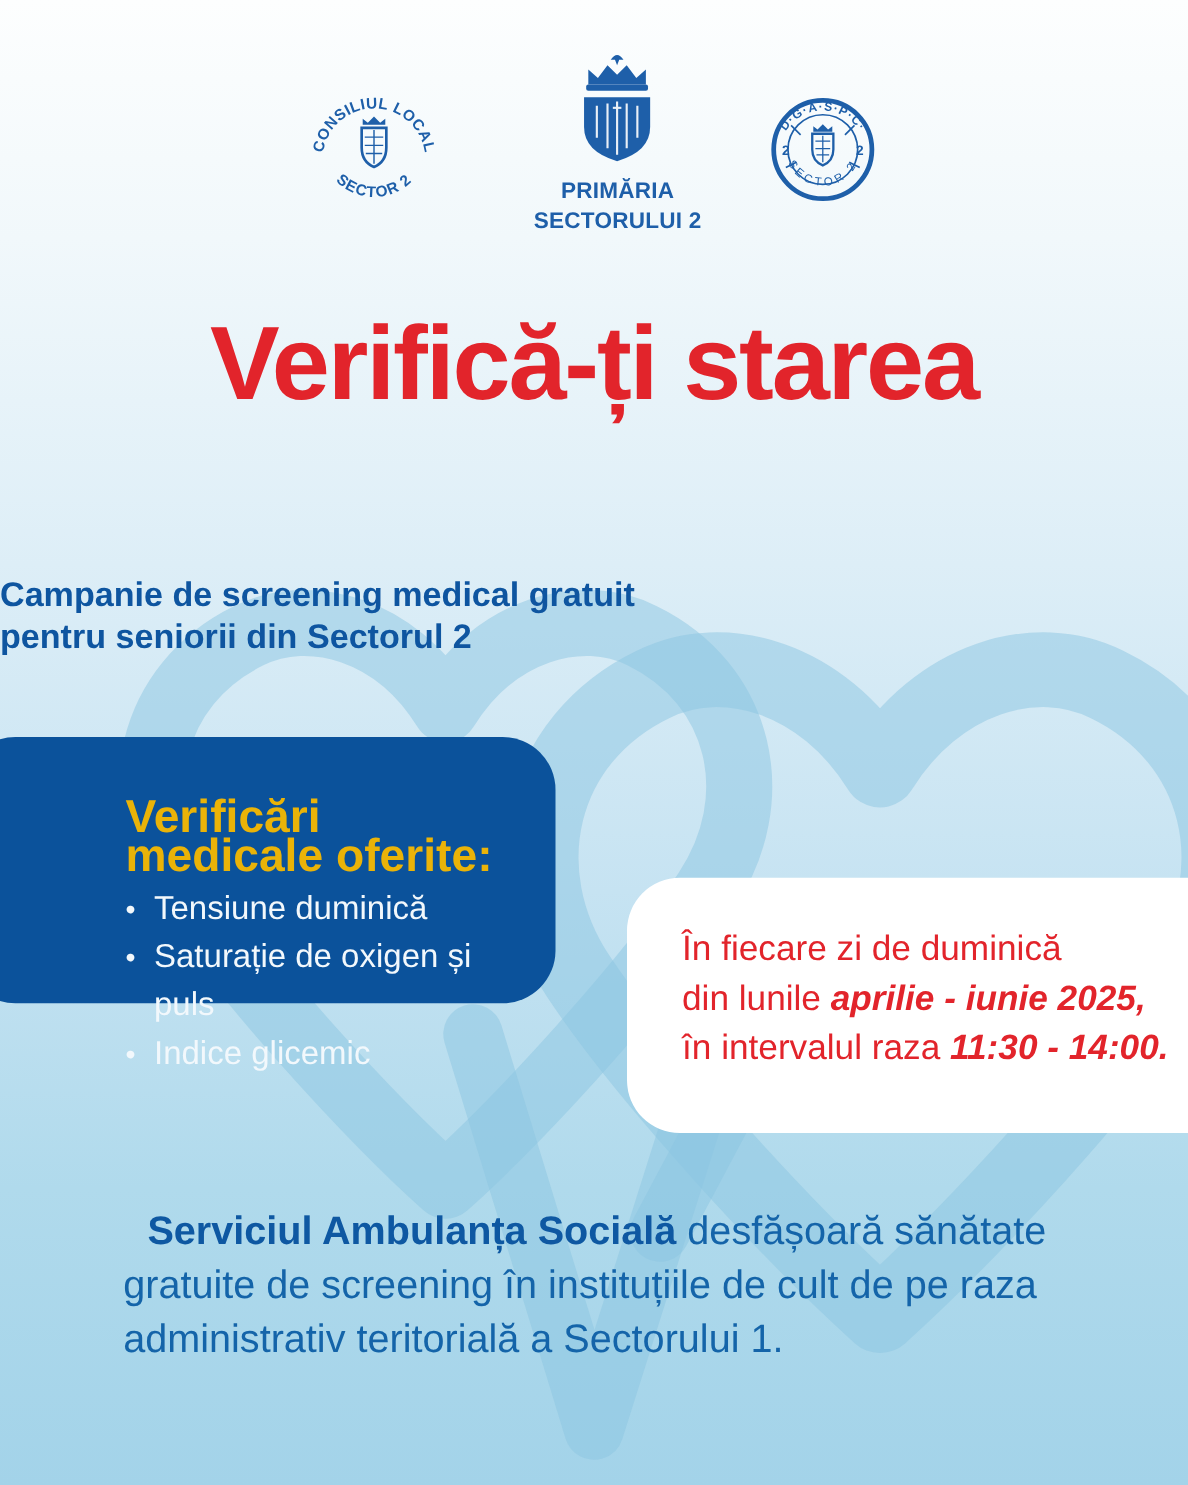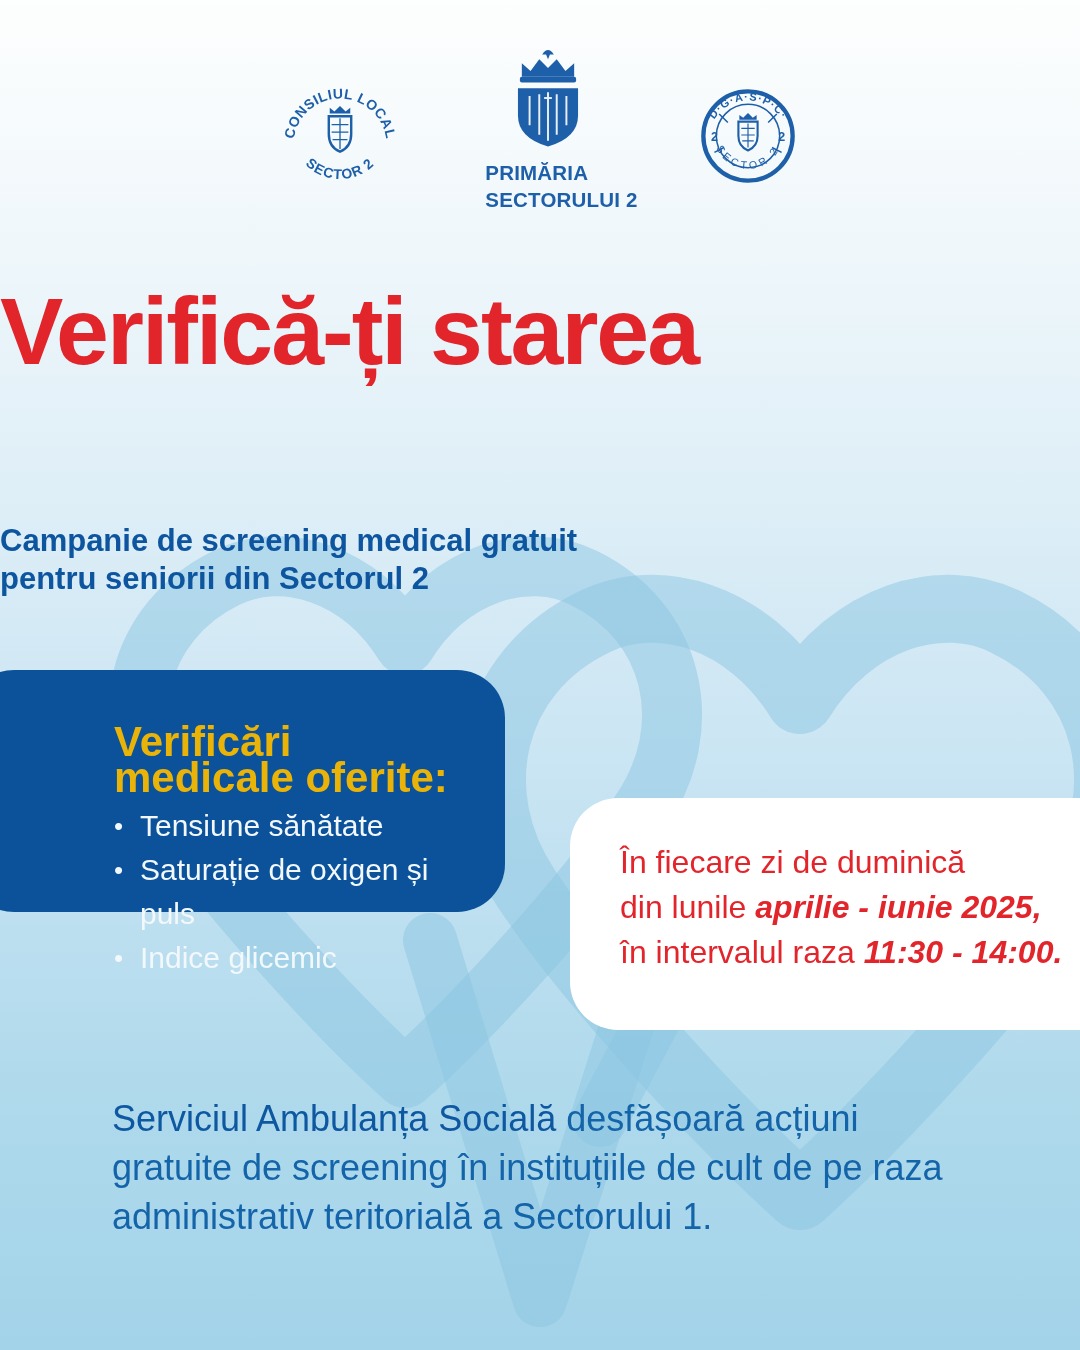--- a/index.html
+++ b/index.html
@@ -7,26 +7,26 @@
     position:relative;width:1080px;height:1350px;overflow:hidden;
     font-family:"Liberation Sans","DejaVu Sans",sans-serif;
     background:linear-gradient(180deg,#FDFEFE 0%,#F1F8FB 16%,#DDEEF7 38%,#C6E3F2 60%,#B0DAEC 80%,#A3D3E9 100%);
   }
   svg.watermark{position:absolute;left:0;top:0;width:1080px;height:1350px;}
 
   
   .logos{position:absolute;top:45px;left:0;right:0;display:flex;justify-content:center;gap:62px;align-items:flex-start;}
   .logo{color:#1E5FA9;}
   .logo-1{margin-top:33px;}
-  .logo-2{margin-top:0;text-align:left;margin-left:27px;}
+  .logo-2{margin-top:0;text-align:center;margin-left:27px;}
   .logo-3{margin-top:43px;}
   .logo-2 .logo-caption{font-size:20.5px;font-weight:800;line-height:23px;color:#1E5FA9;letter-spacing:.2px;margin-top:4px;}
 
   
-  .title{position:absolute;top:276px;left:0;right:0;text-align:left;
+  .title{position:absolute;top:276px;left:0;right:0;text-align:center;
     color:#E2242B;font-weight:800;font-size:95px;line-height:110px;letter-spacing:-2px;}
   .subtitle{position:absolute;top:522px;left:0;right:0;text-align:left;
     color:#0E55A0;font-weight:700;font-size:31px;line-height:38px;}
 
   
   .services-card{position:absolute;left:-34px;top:670px;width:539px;height:242px;
     background:#0B529B;border-radius:48px;box-sizing:border-box;padding:54px 40px 0 148px;}
   .services-heading{color:#eab308;font-weight:800;font-size:42px;line-height:36px;margin:0 0 8px 0;}
   .services-list{list-style:none;margin:0;padding:0;}
   .services-list li{display:flex;color:#F2F8FC;font-size:30px;line-height:44px;font-weight:400;}
@@ -34,21 +34,21 @@
 
   
   .schedule-card{position:absolute;left:570px;top:798px;width:562px;height:232px;
     background:#FFFFFF;border-radius:48px;box-sizing:border-box;padding:42px 40px 0 50px;}
   .schedule-card p{margin:0;color:#E2242B;font-size:32px;line-height:45px;font-weight:500;}
   .schedule-card b{font-weight:800;font-style:italic;}
 
   
   .footer-text{position:absolute;left:112px;top:1094px;width:880px;
     color:#1464A9;font-size:36px;line-height:49px;font-weight:500;}
-  .footer-text b{font-weight:400;color:#0E58A2;}
+  .footer-text b{font-weight:700;color:#0E58A2;margin-left:22px;}
 </style>
 </head>
 <body>
 
 <div class="poster">
 
   <svg class="watermark" viewBox="0 0 1080 1350" aria-hidden="true">
     <g fill="none" stroke="#8CC5E2" stroke-opacity="0.5" stroke-linecap="round" stroke-linejoin="round">
       <path stroke-width="60" d="M 405,645
         C 360,572 282,550 226,578
@@ -141,38 +141,38 @@
   <div class="subtitle">
     <div>Campanie de screening medical gratuit</div>
     <div>pentru seniorii din Sectorul 2</div>
   </div>
 
   <div class="services-card">
     <p class="services-heading">Verificări medicale oferite:</p>
     <ul class="services-list">
       <li>
         <span class="dot">•</span>
-        <span>Tensiune sănătate</span>
+        <span>Tensiune duminică</span>
       </li>
       <li>
         <span class="dot">•</span>
         <span>Saturație de oxigen și puls</span>
       </li>
       <li>
         <span class="dot">•</span>
         <span>Indice glicemic</span>
       </li>
     </ul>
   </div>
 
   <div class="schedule-card">
     <p>În fiecare zi de duminică</p>
     <p><span>din lunile </span><b>aprilie - iunie 2025,</b></p>
     <p><span>în intervalul raza </span><b>11:30 - 14:00.</b></p>
   </div>
 
   <div class="footer-text">
-    <div><b>Serviciul Ambulanța Socială</b><span> desfășoară acțiuni</span></div>
+    <div><b>Serviciul Ambulanța Socială</b><span> desfășoară sănătate</span></div>
     <div>gratuite de screening în instituțiile de cult de pe raza</div>
     <div>administrativ teritorială a Sectorului 1.</div>
   </div>
 
 </div>
 
 </body></html>

